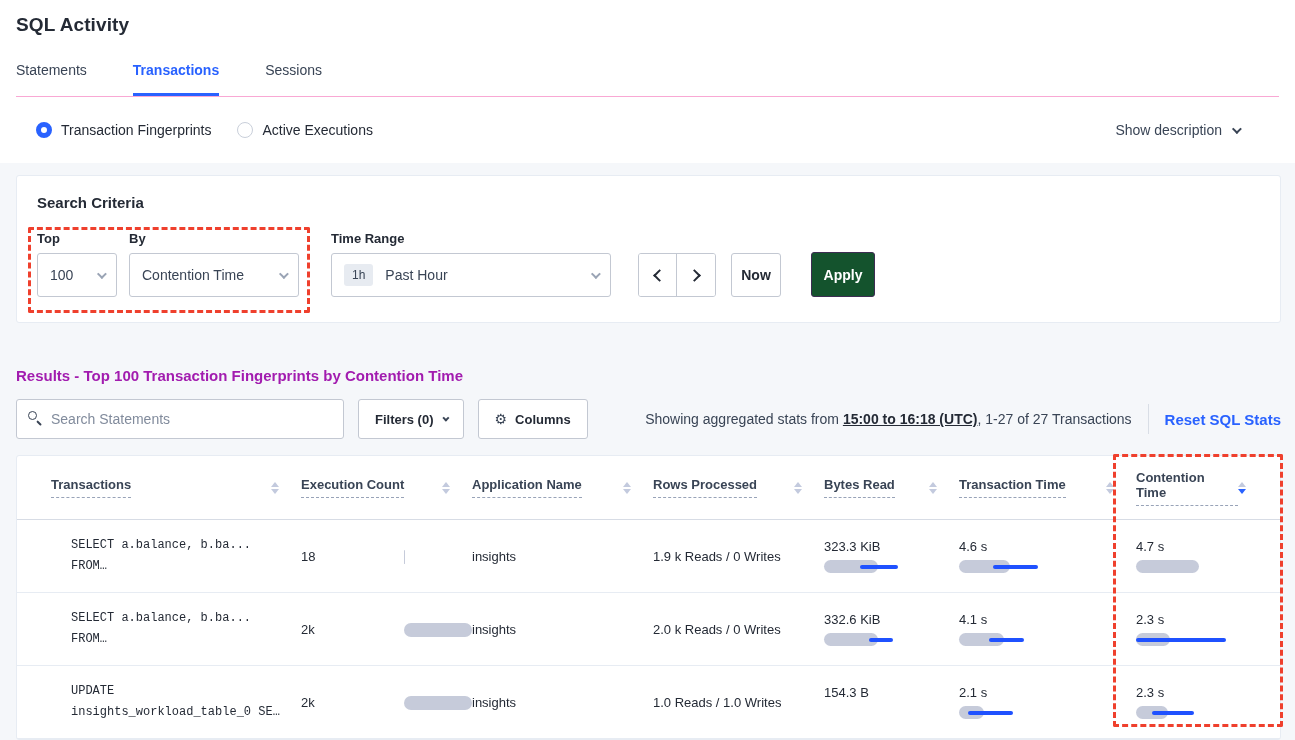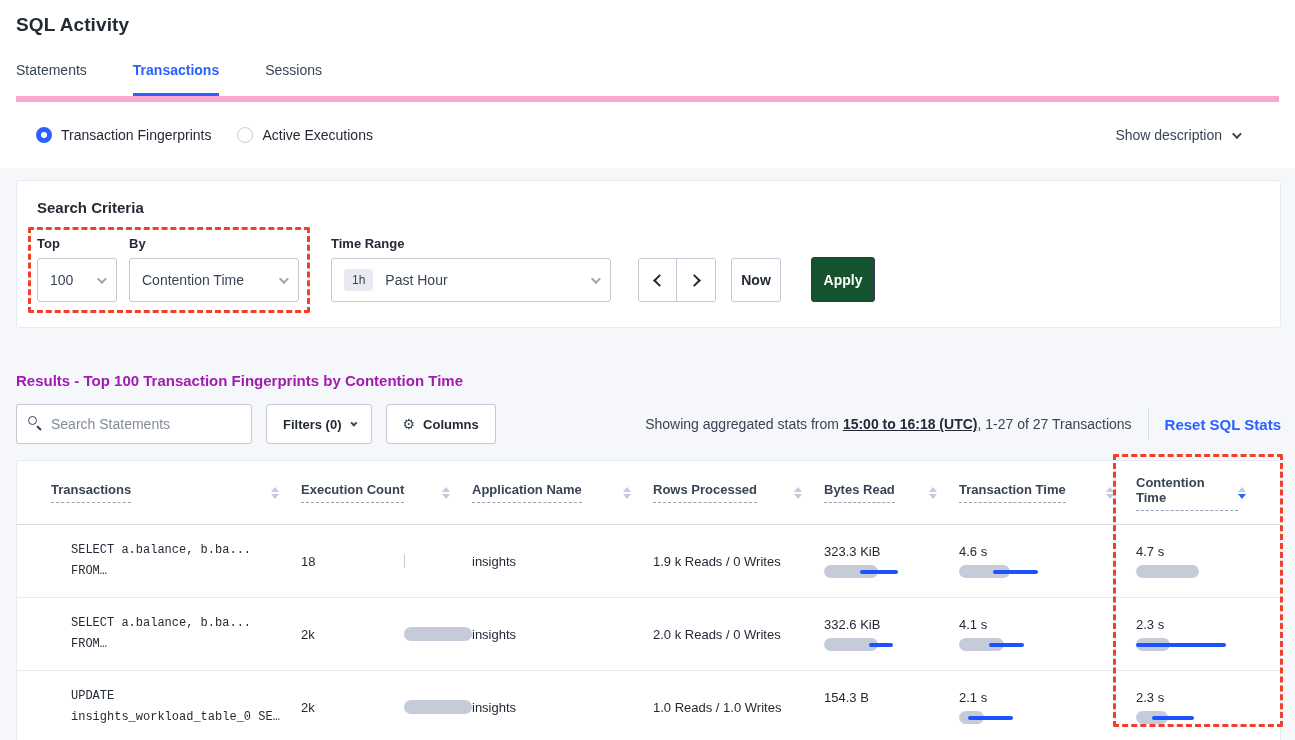--- a/index.html
+++ b/index.html
@@ -3,21 +3,21 @@
 <meta charset="utf-8">
 <style>
   * { margin:0; padding:0; box-sizing:border-box; }
   html,body { width:1295px; height:740px; }
   body { font-family:"Liberation Sans","DejaVu Sans",sans-serif; background:#f5f7fa; color:#242a35; overflow:hidden; }
   .page { position:relative; width:1295px; height:740px; }
 
   
   .page-head { background:#fff; padding:14px 16px 0 16px; }
   .page-title { font-size:19px; font-weight:bold; color:#242a35; letter-spacing:.1px; }
-  .tabs { display:flex; gap:46px; margin-top:26px; border-bottom:6px solid #f9a8d4; }
+  .tabs { display:flex; gap:46px; margin-top:26px; border-bottom:1px solid #f9a8d4; }
   .tab { font-size:14px; color:#394455; padding-bottom:15px; cursor:pointer; border-bottom:3px solid transparent; }
   .tab.active { color:#2962ff; font-weight:bold; border-bottom-color:#2962ff; }
 
   
   .toggle-bar { background:#fff; height:66px; display:flex; align-items:center; padding:0 36px; }
   .radio-opt { display:flex; align-items:center; gap:9px; margin-right:26px; }
   .radio { width:16px; height:16px; border-radius:50%; background:#fff; border:1px solid #c9cfda; flex:0 0 auto; }
   .radio.checked { border:5px solid #2962ff; }
   .radio-label { font-size:14px; color:#242a35; }
   .show-desc { margin-left:auto; margin-right:20px; display:flex; align-items:center; gap:10px; font-size:14px; color:#394455; cursor:pointer; }
@@ -50,21 +50,21 @@
   .btn-apply { width:64px; height:45px; margin-left:30px; background:#14532d; border:1px solid #3d2d52; color:#fff; }
 
   
   .hl-rect { position:absolute; border:3px dashed #ef402d; border-radius:2px; pointer-events:none; z-index:5; }
   .hl-topby { left:28px; top:227px; width:282px; height:86px; }
   .hl-contention { left:1113px; top:454px; width:170px; height:273px; }
 
   
   .results-title { margin:44px 16px 0 16px; font-size:15px; font-weight:bold; color:#a21caf; }
   .controls-row { display:flex; align-items:center; margin:15px 14px 0 16px; height:40px; }
-  .search-box { position:relative; width:236px; height:40px; }
+  .search-box { position:relative; width:328px; height:40px; }
   .search-box input { width:100%; height:100%; border:1px solid #c3c8d2; border-radius:3px; font-size:14px; color:#394455; padding:0 10px 0 34px; font-family:"Liberation Sans",sans-serif; outline:none; }
   .search-box input::placeholder { color:#818b9c; }
   .search-icon { position:absolute; left:12px; top:12px; width:14px; height:14px; }
   .search-icon .lens { position:absolute; left:0; top:0; width:9px; height:9px; border:1.6px solid #394455; border-radius:50%; }
   .search-icon .tail { position:absolute; left:9px; top:9px; width:6px; height:1.8px; background:#394455; transform:rotate(45deg); transform-origin:left center; border-radius:1px; }
   .ctrl-btn { height:40px; border:1px solid #c3c8d2; border-radius:3px; background:#fff; font-size:13px; font-weight:bold; color:#242a35; display:flex; align-items:center; gap:8px; padding:0 16px; margin-left:14px; cursor:pointer; }
   .gear { font-size:14px; color:#394455; font-family:"DejaVu Sans",sans-serif; }
   .stats-wrap { margin-left:auto; display:flex; align-items:center; }
   .stats-text { font-size:14px; color:#394455; }
   .stats-text b { color:#242a35;text-decoration:underline; }
@@ -77,21 +77,21 @@
   .thead { height:64px; border-bottom:1px solid #d7dce5; }
   .th { display:flex; align-items:center; justify-content:space-between; padding-right:22px; cursor:pointer; }
   .th-label { font-size:13px; font-weight:bold; color:#394455; border-bottom:1px dashed #98a3b8; padding-bottom:5px; }
   .sort { display:inline-flex; flex-direction:column; gap:2px; align-items:center; }
   .tri-up { width:0; height:0; border-left:4px solid transparent; border-right:4px solid transparent; border-bottom:5px solid #c3cade; }
   .tri-down { width:0; height:0; border-left:4px solid transparent; border-right:4px solid transparent; border-top:5px solid #c3cade; }
   .tri-down.active { border-top-color:#2962ff; }
   .trow { height:73px; border-bottom:1px solid #e7ecf3; }
   .sql-cell { font-family:Liberation Mono, monospace; font-size:12px; color:#242a35; line-height:21px; cursor:pointer; white-space:nowrap; overflow:hidden;margin-left:20px; }
   .txt-cell { font-size:13px; color:#242a35; }
-  .exec-cell { display:flex; align-items:flex-start; }
+  .exec-cell { display:flex; align-items:flex-end; }
   .exec-track { width:68px; margin-left:auto; position:relative; height:14px; }
   .metric-cell { display:flex; flex-direction:column; justify-content:center; gap:6px; }
   .bar-track { position:relative; width:90px; height:13px; }
   .bar-fill { position:absolute; left:0; top:0; height:100%; background:#c6cbda; border-radius:7px; }
   .bar-line { position:absolute; top:4.5px; height:4px; background:#1f51ff; border-radius:2px; }
 </style>
 </head>
 <body>
 
 <div class="page">

